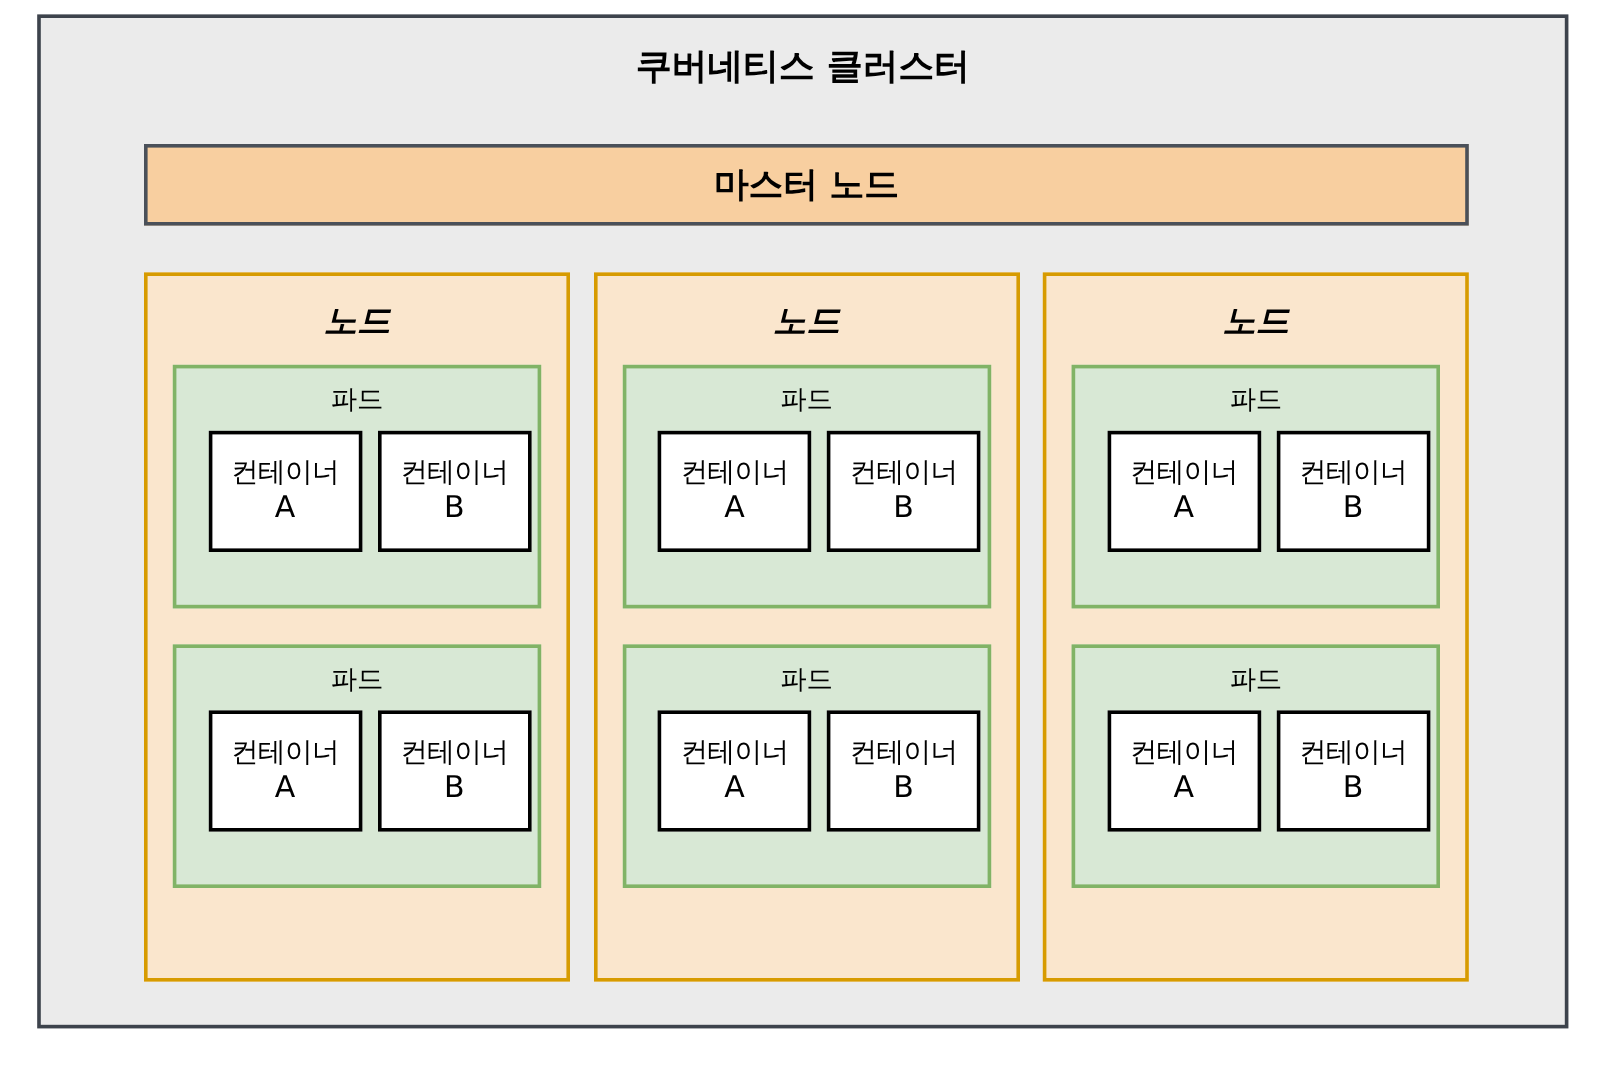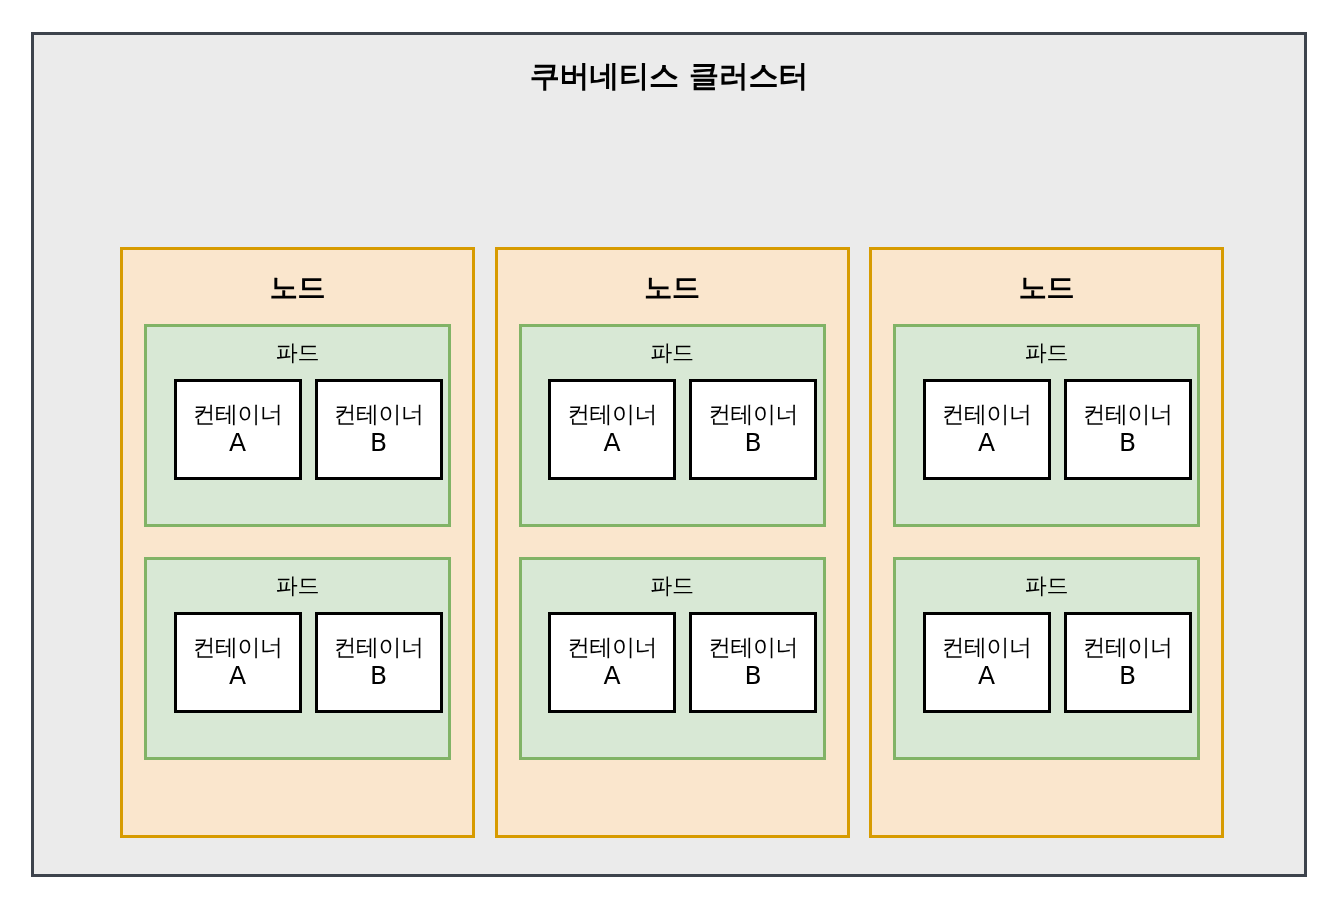--- a/index.html
+++ b/index.html
@@ -20,21 +20,21 @@
     position: relative;
     width: 1340px;
     height: 906px;
     background: #ffffff;
   }
 
   
   .cluster {
     position: absolute;
     left: 31px;
-    top: 32px;
+    top: 12px;
     width: 1276px;
     height: 845px;
     box-sizing: border-box;
     background: #ebebeb;
     border: 3px solid #3d434c;
   }
 
   .cluster-title {
     position: absolute;
     left: 0;
@@ -91,20 +91,21 @@
     flex-direction: column;
     align-items: center;
   }
 
   .node-title {
     margin-top: 19px;
     font-size: 28px;
     font-weight: bold;
     letter-spacing: -0.2px;
     color: #000000;
+    font-style: italic;
   }
 
   
   .pods {
     margin-top: 17px;
     width: 100%;
     display: flex;
     flex-direction: column;
     align-items: center;
     gap: 30px;
@@ -164,20 +165,23 @@
 </style>
 </head>
 <body>
 
 <div class="canvas">
 
   <div class="cluster">
 
     <div class="cluster-title">쿠버네티스 클러스터</div>
 
+    <div class="master-node">
+      <span class="master-node-label">마스터 노드</span>
+    </div>
 
     <div class="nodes-row">
 
       <div class="node">
         <div class="node-title">노드</div>
         <div class="pods">
 
           <div class="pod">
             <div class="pod-title">파드</div>
             <div class="containers">

